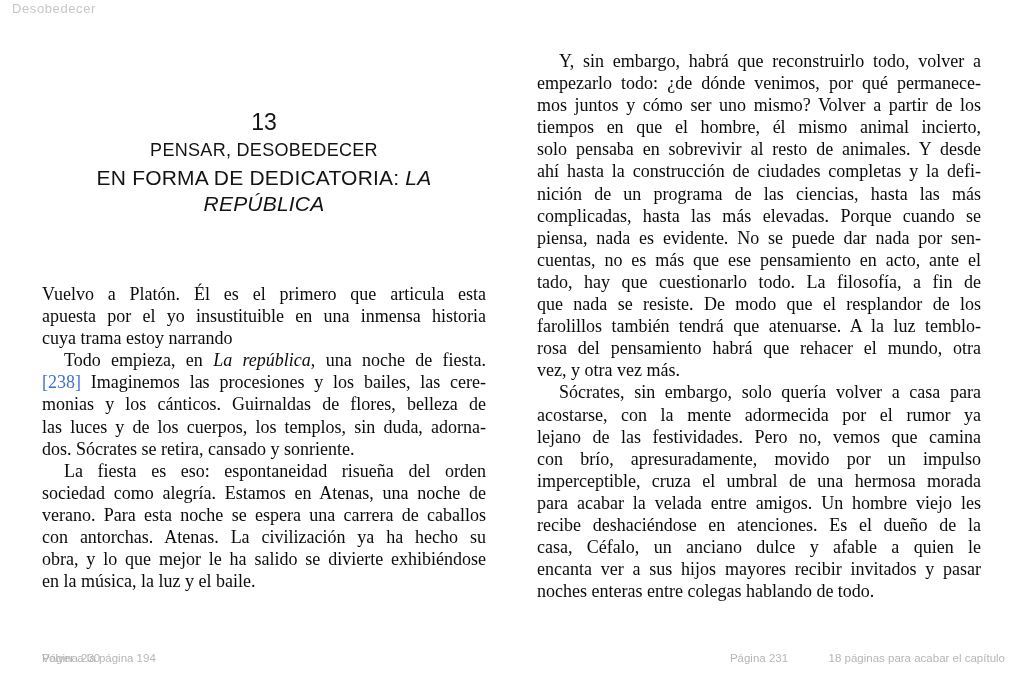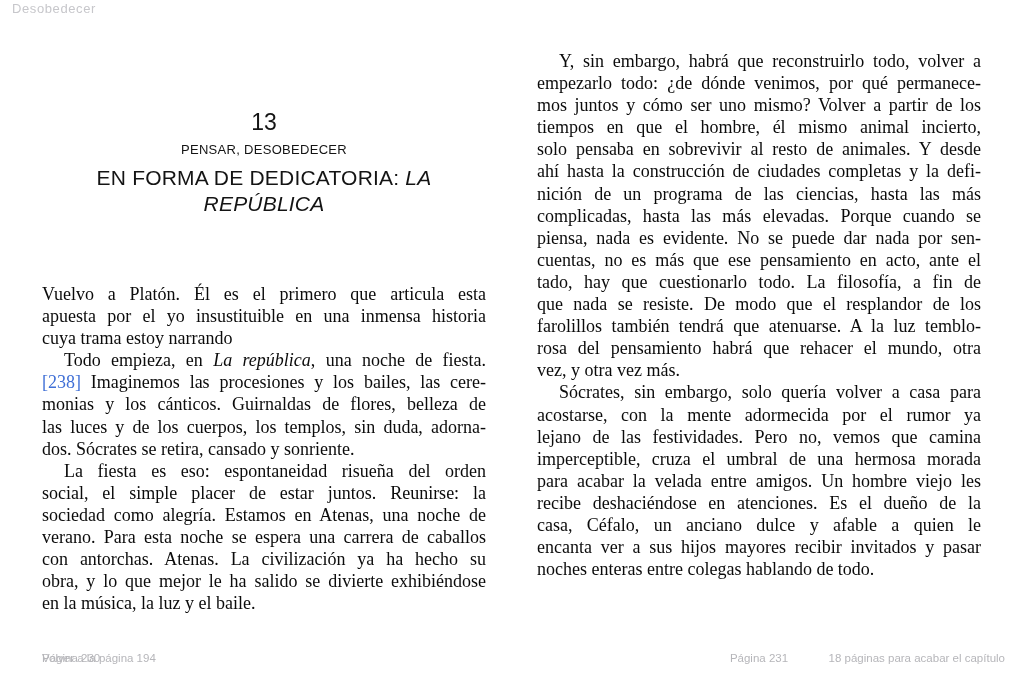--- a/index.html
+++ b/index.html
@@ -19,21 +19,21 @@
     color:#c7c7cb;
     padding-left:12px;
   }
   
   #chapter-heading{
     position:absolute;top:109px;left:42px;width:444px;
     text-align:center;color:#141414;
     font-family:"Liberation Sans", sans-serif;
   }
   #chapter-heading .cnum{font-size:23px;line-height:26px;}
-  #chapter-heading .ctitle{font-size:13px;line-height:30px;letter-spacing:0.3px;}
+  #chapter-heading .ctitle{font-size:18px;line-height:30px;letter-spacing:0.3px;}
   #chapter-heading .csub{font-size:21px;line-height:26px;letter-spacing:0.2px;}
   #chapter-heading .il{font-style:italic;}
   
   .bodycol{
     position:absolute;width:444px;
     font-size:18px;line-height:22.1px;color:#0b0b0b;
   }
   #left-text{left:42px;top:283px;}
   #right-text{left:537px;top:50px;}
   .tline{
@@ -72,21 +72,20 @@
     <div id="left-text" class="bodycol">
         <div class="tline">Vuelvo a Platón. Él es el primero que articula esta</div>
         <div class="tline">apuesta por el yo insustituible en una inmensa historia</div>
         <div class="tline last">cuya trama estoy narrando</div>
         <div class="tline ind"><span>Todo empieza, en </span><span class="il">La república</span><span>, una noche de fiesta.</span></div>
         <div class="tline"><span class="fnlink">[238]</span><span> Imaginemos las procesiones y los bailes, las cere-</span></div>
         <div class="tline">monias y los cánticos. Guirnaldas de flores, belleza de</div>
         <div class="tline">las luces y de los cuerpos, los templos, sin duda, adorna-</div>
         <div class="tline last">dos. Sócrates se retira, cansado y sonriente.</div>
         <div class="tline ind">La fiesta es eso: espontaneidad risueña del orden</div>
-        <div class="tline">social, el simple placer de estar juntos. Reunirse: la</div>
         <div class="tline">sociedad como alegría. Estamos en Atenas, una noche de</div>
         <div class="tline">verano. Para esta noche se espera una carrera de caballos</div>
         <div class="tline">con antorchas. Atenas. La civilización ya ha hecho su</div>
         <div class="tline">obra, y lo que mejor le ha salido se divierte exhibiéndose</div>
         <div class="tline last">en la música, la luz y el baile.</div>
       </div>
   </div>
 
   <div>
     <div id="right-text" class="bodycol">
@@ -101,20 +100,21 @@
         <div class="tline">piensa, nada es evidente. No se puede dar nada por sen-</div>
         <div class="tline">cuentas, no es más que ese pensamiento en acto, ante el</div>
         <div class="tline">tado, hay que cuestionarlo todo. La filosofía, a fin de</div>
         <div class="tline">que nada se resiste. De modo que el resplandor de los</div>
         <div class="tline">farolillos también tendrá que atenuarse. A la luz temblo-</div>
         <div class="tline">rosa del pensamiento habrá que rehacer el mundo, otra</div>
         <div class="tline last">vez, y otra vez más.</div>
         <div class="tline ind">Sócrates, sin embargo, solo quería volver a casa para</div>
         <div class="tline">acostarse, con la mente adormecida por el rumor ya</div>
         <div class="tline">lejano de las festividades. Pero no, vemos que camina</div>
+        <div class="tline">con brío, apresuradamente, movido por un impulso</div>
         <div class="tline">imperceptible, cruza el umbral de una hermosa morada</div>
         <div class="tline">para acabar la velada entre amigos. Un hombre viejo les</div>
         <div class="tline">recibe deshaciéndose en atenciones. Es el dueño de la</div>
         <div class="tline">casa, Céfalo, un anciano dulce y afable a quien le</div>
         <div class="tline">encanta ver a sus hijos mayores recibir invitados y pasar</div>
         <div class="tline last">noches enteras entre colegas hablando de todo.</div>
       </div>
   </div>
 
   <div>

